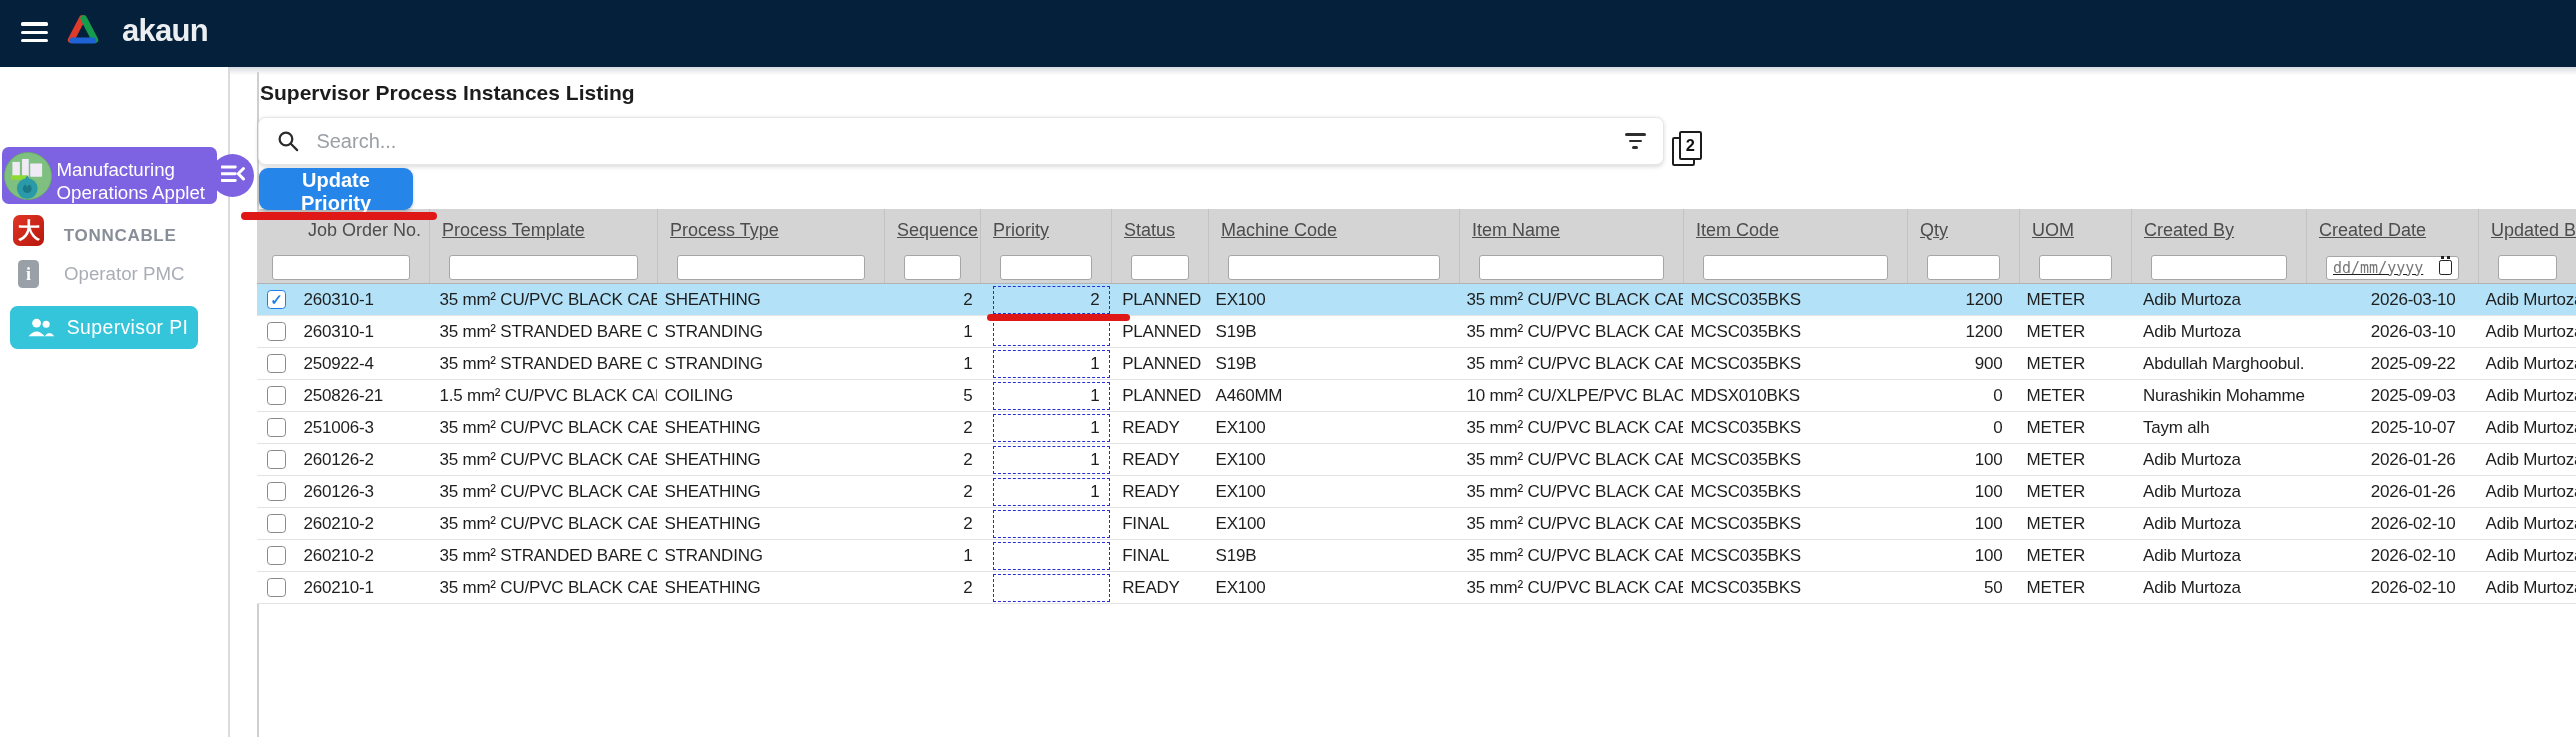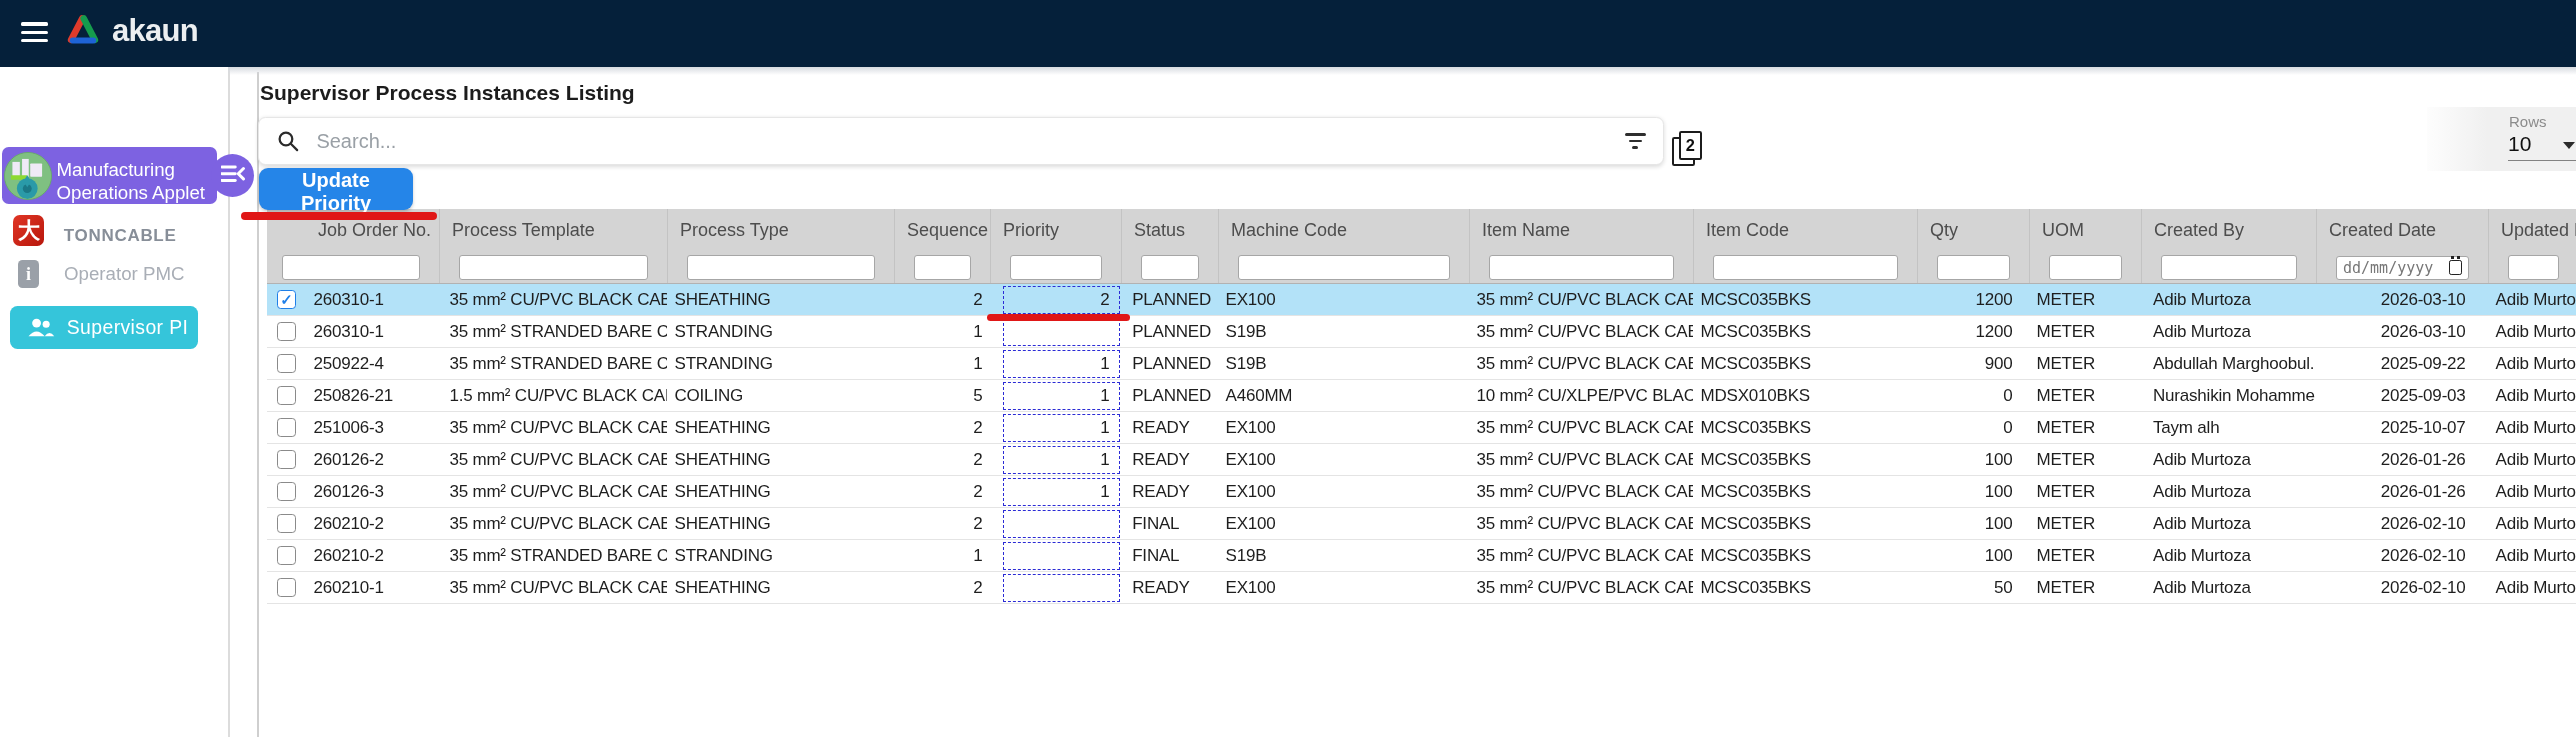--- a/index.html
+++ b/index.html
@@ -5,21 +5,21 @@
   html,body{margin:0;padding:0;background:#fff;}
   #app{position:relative;width:2576px;height:737px;overflow:hidden;background:#fff;
        font-family:"Liberation Sans",sans-serif;color:#1e1e1e;}
 
   
   .navbar{position:absolute;left:0;top:0;width:100%;height:67px;background:#05203a;z-index:20;}
   .nav-shadow{position:absolute;left:0;top:67px;width:100%;height:7.5px;
       background:linear-gradient(#d7dbe0,rgba(255,255,255,0));z-index:1;}
   .burger{position:absolute;left:21px;top:22.4px;width:27px;height:21px;cursor:pointer;}
   .burger i{display:block;height:3.4px;background:#fff;border-radius:1.5px;margin-bottom:4.9px;}
-  .brand{position:absolute;left:66px;top:13.4px;display:flex;align-items:center;gap:12px;}
+  .brand{position:absolute;left:66px;top:13.4px;display:flex;align-items:center;gap:22px;}
   .brand-text{color:#eceff1;font-size:31px;font-weight:bold;letter-spacing:-0.7px;}
 
   
   .sidebar{position:absolute;left:0;top:67px;width:228px;bottom:0;background:#fff;z-index:10;}
   .side-divider{position:absolute;left:228px;top:67px;width:1.5px;bottom:0;background:#dcdcdc;}
   .content-border{position:absolute;left:257px;top:72px;width:1.5px;bottom:0;background:#cfcfcf;}
 
   .applet-pill{position:absolute;left:1.5px;top:80px;width:215px;height:57px;background:#7d62e1;
       border-radius:6.7px;display:flex;align-items:center;cursor:pointer;}
   .applet-icon{position:absolute;left:2.2px;top:5.2px;width:46px;height:46px;border-radius:50%;
@@ -67,26 +67,26 @@
   .rows-panel{position:absolute;left:2427px;top:107px;width:149px;height:64px;
       background:linear-gradient(to right,#fdfdfd,#f0f0f0 40%);z-index:4;}
   .rows-label{position:absolute;left:82px;top:6px;font-size:15px;color:#8b8b8b;}
   .rows-select{position:absolute;left:81px;top:25px;width:68px;height:28px;border-bottom:1.5px solid #828282;cursor:pointer;}
   .rows-value{font-size:21px;color:#111;}
   .rows-caret{position:absolute;right:1.5px;top:10.4px;width:0;height:0;border-left:6.7px solid transparent;
       border-right:6.7px solid transparent;border-top:7.5px solid #2b2b2b;}
 
   
   :root{--cols:39px 133px 228px 227px 96px 131px 97px 251px 224px 224px 112px 112px 175px 172px minmax(90px,1fr);}
-  .tableWrap{position:absolute;left:267px;top:209px;right:0;z-index:3;}
+  .tableWrap{position:absolute;left:257px;top:209px;right:0;z-index:3;}
   .hrow{display:grid;grid-template-columns:var(--cols);background:#d4d4d4;align-items:center;}
   .labels{height:43px;}
   .filters{height:31px;border-bottom:0.7px solid #b2b2b2;}
   .th{font-size:18px;color:#4d4d4d;padding-left:12px;height:100%;display:flex;align-items:center;overflow:hidden;white-space:nowrap;}
-  .bl{border-left:0.7px solid #c3c3c3;}
+  .bl{border-left:0.7px solid #c3c3c3;text-decoration:underline;}
   .fcell{height:100%;display:flex;align-items:center;padding:0 19px;overflow:hidden;}
   .fcell input{width:100%;height:22.4px;border:0.7px solid #a6a6a6;border-radius:3px;background:#fff;outline:none;
       font-size:15px;padding:0 4.5px;font-family:inherit;}
   .fspan{grid-column:1/3;padding-left:15px;}
   .datebox{width:100%;height:24px;border:0.7px solid #a6a6a6;border-radius:3px;background:#fff;
       display:flex;align-items:center;justify-content:space-between;padding:0 6px;box-sizing:border-box;}
   .dateph{font-family:"DejaVu Sans Mono",monospace;font-size:15px;color:#777;}
   .cal{width:11.2px;height:13.4px;border:1.9px solid #222;border-radius:2.2px;position:relative;}
   .cal:before{content:"";position:absolute;left:1.5px;top:-4.5px;width:2.2px;height:3px;background:#222;}
   .cal:after{content:"";position:absolute;right:1.5px;top:-4.5px;width:2.2px;height:3px;background:#222;}
@@ -210,27 +210,20 @@
       </span>
   </div>
 
   <div class="layers-badge">
     <span class="back"></span>
     <span class="front">2</span>
   </div>
 
   <button class="upd-btn">Update Priority</button>
 
-  <div class="rows-panel">
-    <div class="rows-label">Rows</div>
-    <div class="rows-select">
-      <span class="rows-value">10</span>
-      <span class="rows-caret"></span>
-    </div>
-  </div>
 
   <div class="tableWrap">
     <div class="hrow labels" id="hlabels">
         <div class="th"></div>
         <div class="th">Job Order No.</div>
         <div class="th bl">Process Template</div>
         <div class="th bl">Process Type</div>
         <div class="th bl">Sequence</div>
         <div class="th bl">Priority</div>
         <div class="th bl">Status</div>

